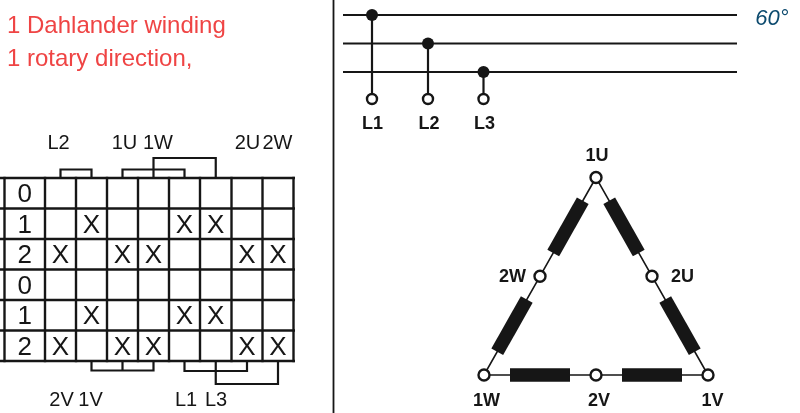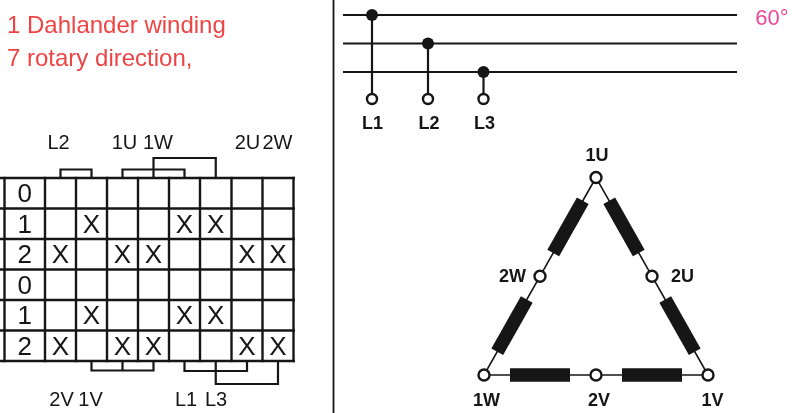--- a/index.html
+++ b/index.html
@@ -5,21 +5,21 @@
   html,body{margin:0;padding:0;background:#fff;}
   .page{
     position:relative;width:800px;height:413px;background:#fff;overflow:hidden;
     font-family:"Liberation Sans",sans-serif;color:#161616;
   }
   .lbl{position:absolute;transform:translateX(-50%);white-space:nowrap;line-height:1;}
   .title{position:absolute;left:7px;top:8px;font-size:24px;line-height:33px;color:#ef4444;}
   .termLbl{font-size:20px;color:#161616;}
   .busLbl{font-size:18px;font-weight:bold;color:#161616;}
   .deltaLbl{font-size:18px;font-weight:bold;color:#161616;}
-  .angleLbl{font-size:22px;color:#ec4899;}
+  .angleLbl{font-size:22px;font-style:italic;color:#0c4a6e;}
   .cellTxt{position:absolute;transform:translate(-50%,-50%);font-size:26px;line-height:1;color:#161616;white-space:nowrap;}
   svg{position:absolute;left:0;top:0;}
 </style>
 </head>
 <body>
 
 <div class="page">
 
   <svg width="800" height="413" viewBox="0 0 800 413">
 
@@ -92,21 +92,21 @@
         <circle cx="652" cy="276.25" r="5.5"></circle>
         <circle cx="484" cy="375" r="5.5"></circle>
         <circle cx="596" cy="375" r="5.5"></circle>
         <circle cx="708" cy="375" r="5.5"></circle>
       </g>
     </g>
   </svg>
 
   <div class="title">
     <div>1 Dahlander winding</div>
-    <div>7 rotary direction,</div>
+    <div>1 rotary direction,</div>
   </div>
 
   <span class="lbl termLbl" style="left:58.5px;top:132px;">L2</span>
   <span class="lbl termLbl" style="left:124.5px;top:132px;">1U</span>
   <span class="lbl termLbl" style="left:158px;top:132px;">1W</span>
   <span class="lbl termLbl" style="left:247.5px;top:132px;">2U</span>
   <span class="lbl termLbl" style="left:277.5px;top:132px;">2W</span>
 
   <span class="lbl termLbl" style="left:61.5px;top:389px;">2V</span>
   <span class="lbl termLbl" style="left:90.5px;top:389px;">1V</span>

